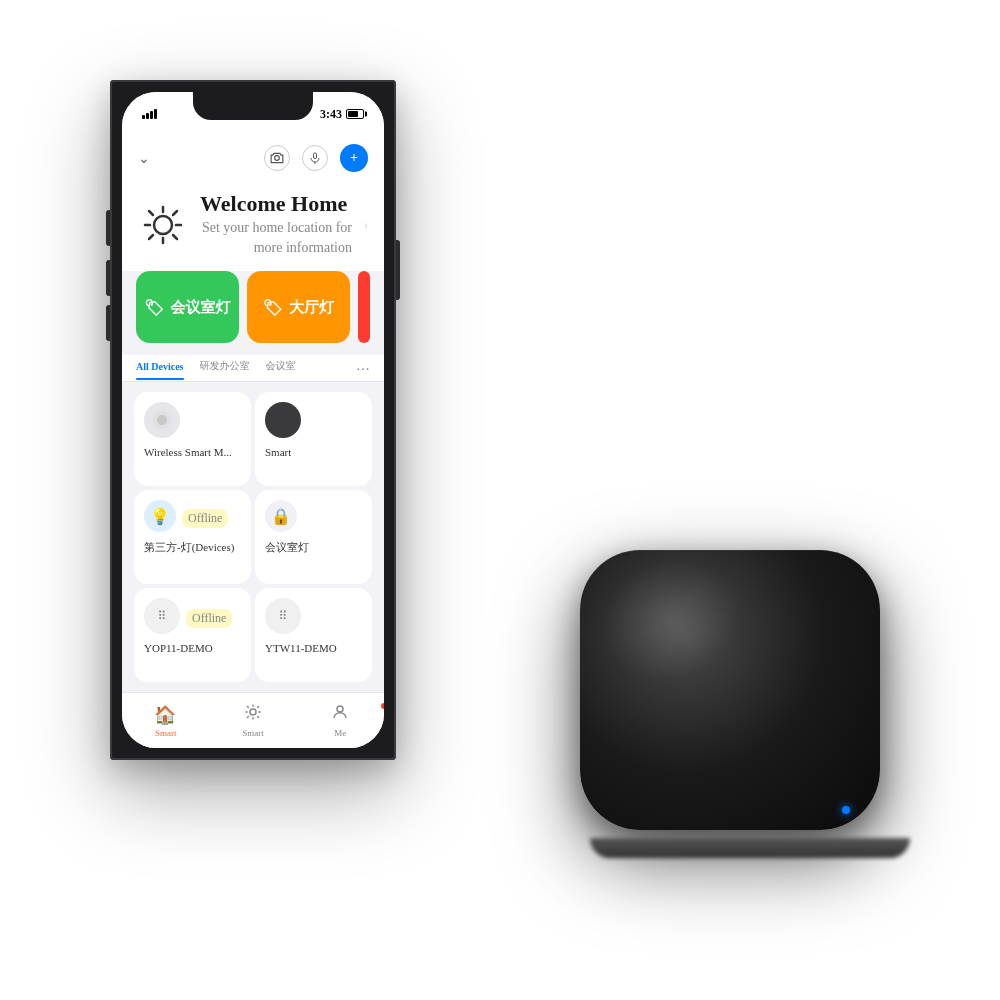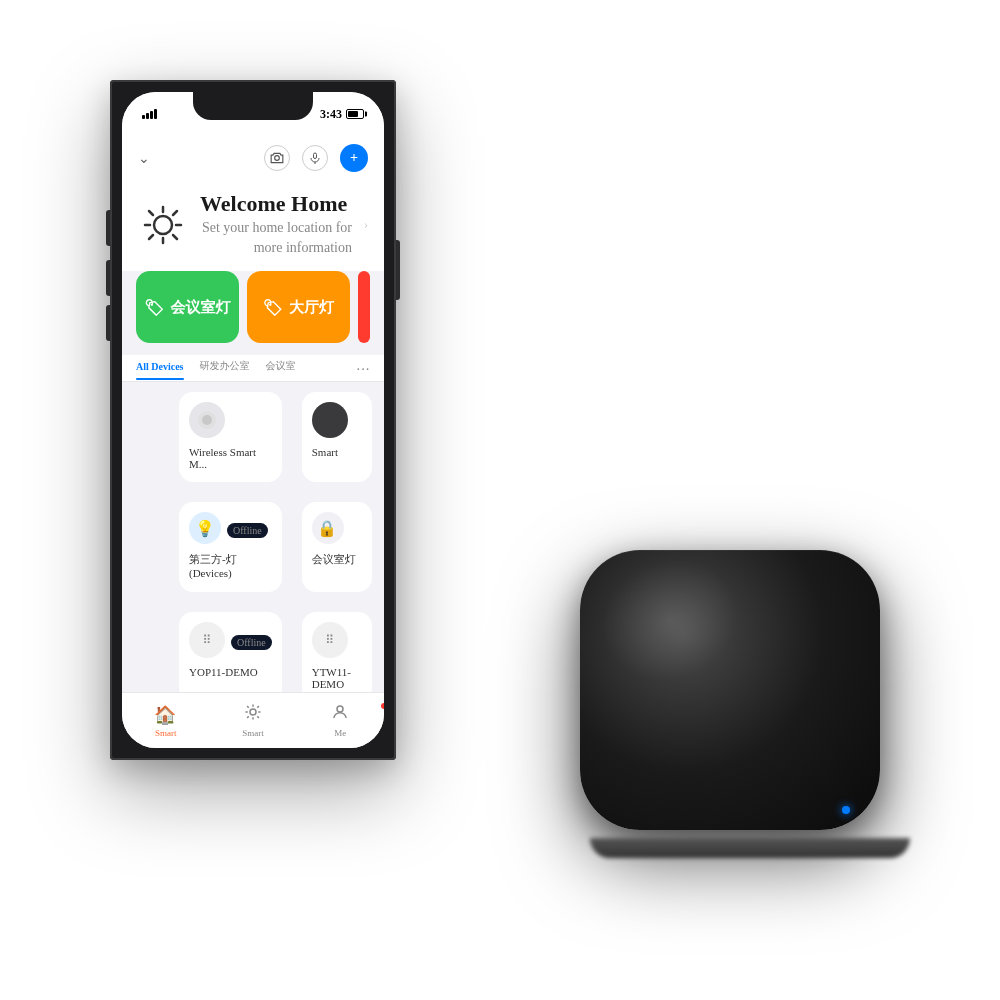--- a/index.html
+++ b/index.html
@@ -307,24 +307,23 @@
       color: #888;
       margin-left: auto;
     }
 
     
     .device-grid {
       flex: 1;
       padding: 10px 12px;
       display: grid;
       grid-template-columns: 1fr 1fr;
-      gap: 20px;
+      gap: 4px;
       overflow: hidden;
       background: #f2f2f7;
-      margin-left: 45px;
     }
     .grid-card {
       background: #ffffff;
       border-radius: 14px;
       padding: 10px;
       display: flex;
       flex-direction: column;
       align-items: flex-start;
       gap: 4px;
       min-height: 90px;
@@ -342,24 +341,24 @@
     }
     .grid-card-icon.dark {
       background: #3a3a3c;
     }
     .grid-card-name {
       font-size: 11px;
       color: #333;
       font-weight: 500;
     }
     .offline-badge {
-      background: #0f172a;
+      background: #fef9c3;
       border-radius: 8px;
       padding: 2px 6px;
-      font-size: 10px;
+      font-size: 12px;
       color: #888;
     }
 
     
     .bottom-nav {
       background: #ffffff;
       height: 56px;
       display: flex;
       align-items: center;
       border-top: 1px solid #e5e5ea;

